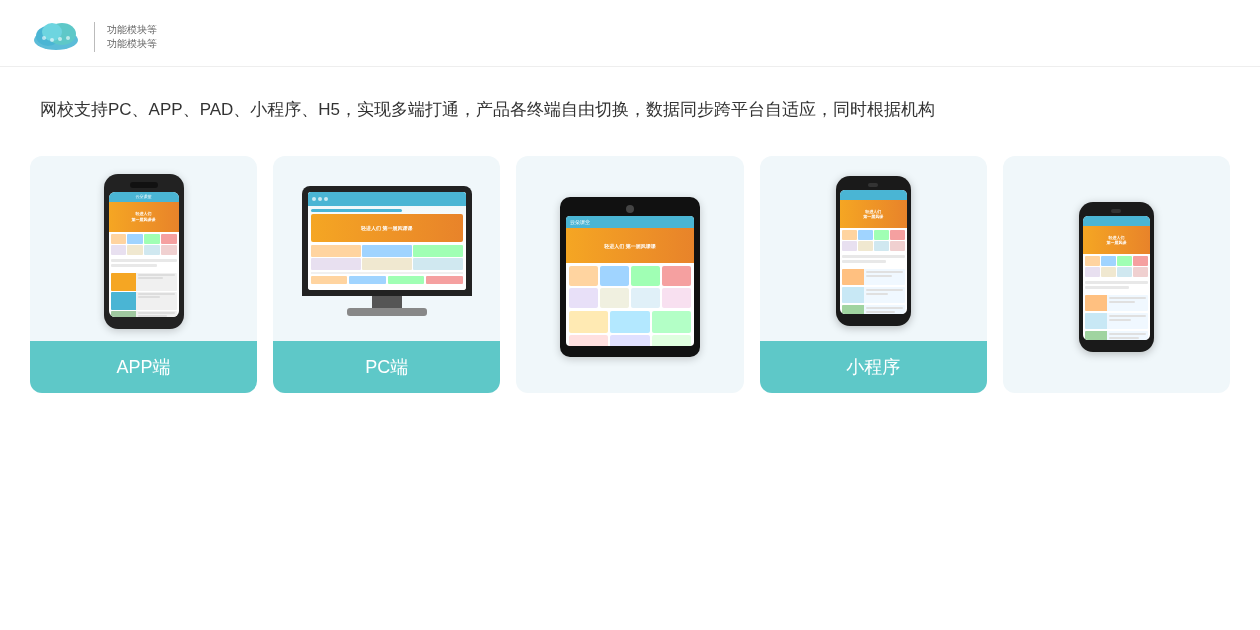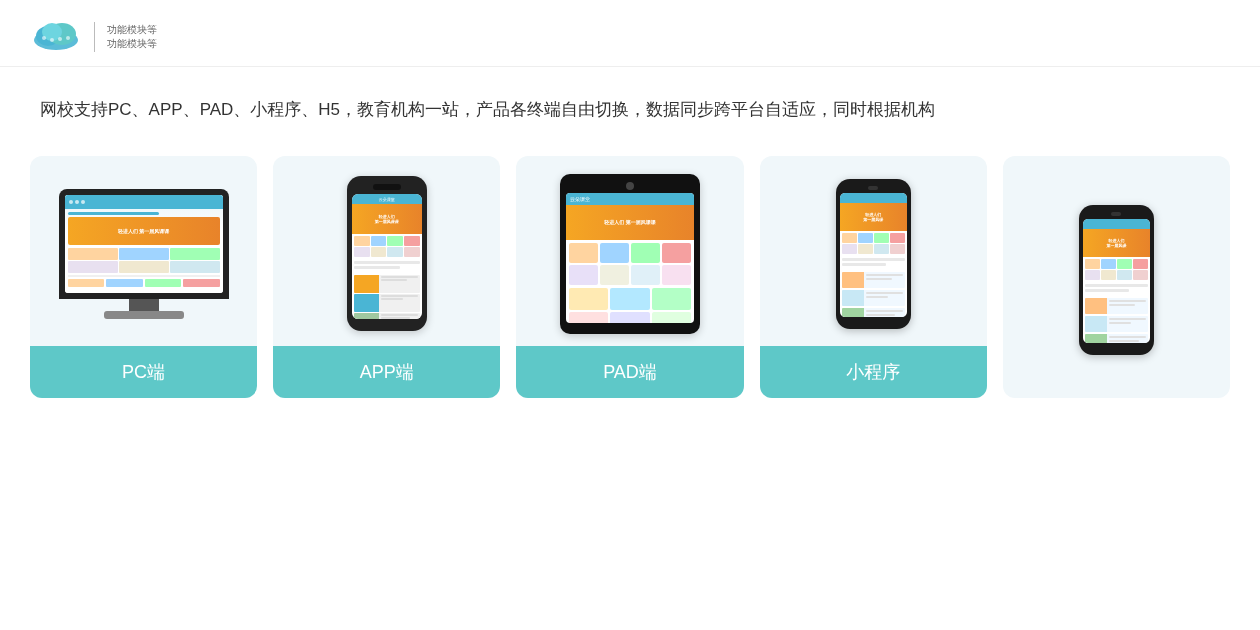--- a/index.html
+++ b/index.html
@@ -348,24 +348,78 @@
     </svg>
     <div class="divider-vertical"></div>
     <div class="logo-right-text">
       <span>功能模块等</span>
       <span>功能模块等</span>
     </div>
   </div>
 </div>
 
 <div class="description">
-  <div>网校支持PC、APP、PAD、小程序、H5，教育机构一站，产品各终端自由切换，数据同步跨平台自适应，同时根据机构</div>
+  <div>网校支持PC、APP、PAD、小程序、H5，实现多端打通，产品各终端自由切换，数据同步跨平台自适应，同时根据机构</div>
 </div>
 
 <div class="cards-section">
+
+  <div class="device-card">
+    <div class="device-image-area">
+      <div class="phone-mockup">
+        <div class="phone-notch"></div>
+        <div class="phone-screen">
+          <div class="phone-screen-bar">
+              <span class="phone-screen-bar-text">云朵课堂</span>
+            </div>
+          <div class="phone-banner">
+            <div class="phone-banner-text">轻进人们<br>第一届风课课</div>
+          </div>
+          <div class="phone-icon-grid">
+            <div class="phone-icon-item"></div>
+            <div class="phone-icon-item"></div>
+            <div class="phone-icon-item"></div>
+            <div class="phone-icon-item"></div>
+            <div class="phone-icon-item" style="background:#e8e0f0;"></div>
+            <div class="phone-icon-item" style="background:#f0e8d0;"></div>
+            <div class="phone-icon-item" style="background:#d0e8f0;"></div>
+            <div class="phone-icon-item" style="background:#f0d0d0;"></div>
+          </div>
+          <div class="phone-content-rows">
+            <div class="phone-content-row"></div>
+            <div class="phone-content-row" style="width:70%;"></div>
+          </div>
+          <div class="phone-course-cards">
+            <div class="phone-course-card">
+              <div class="phone-course-img orange"></div>
+              <div class="phone-course-body">
+                <div class="phone-course-line"></div>
+                <div class="phone-course-line" style="width:70%;"></div>
+              </div>
+            </div>
+            <div class="phone-course-card">
+              <div class="phone-course-img blue"></div>
+              <div class="phone-course-body">
+                <div class="phone-course-line"></div>
+                <div class="phone-course-line" style="width:60%;"></div>
+              </div>
+            </div>
+            <div class="phone-course-card">
+              <div class="phone-course-img" style="background:#a0c8a0;"></div>
+              <div class="phone-course-body">
+                <div class="phone-course-line"></div>
+                <div class="phone-course-line" style="width:80%;"></div>
+              </div>
+            </div>
+          </div>
+        </div>
+      </div>
+    </div>
+    <div class="device-label">APP端</div>
+  </div>
 
   <div class="device-card">
     <div class="device-image-area">
       <div class="pc-mockup">
         <div class="pc-monitor">
           <div class="pc-screen">
             <div class="pc-screen-content">
               <div class="pc-screen-bar">
                 <div class="pc-dot"></div>
                   <div class="pc-dot"></div>
@@ -397,74 +451,20 @@
         </div>
         <div class="pc-neck"></div>
         <div class="pc-base"></div>
       </div>
     </div>
     <div class="device-label">PC端</div>
   </div>
 
   <div class="device-card">
     <div class="device-image-area">
-      <div class="phone-mockup">
-        <div class="phone-notch"></div>
-        <div class="phone-screen">
-          <div class="phone-screen-bar">
-              <span class="phone-screen-bar-text">云朵课堂</span>
-            </div>
-          <div class="phone-banner">
-            <div class="phone-banner-text">轻进人们<br>第一届风课课</div>
-          </div>
-          <div class="phone-icon-grid">
-            <div class="phone-icon-item"></div>
-            <div class="phone-icon-item"></div>
-            <div class="phone-icon-item"></div>
-            <div class="phone-icon-item"></div>
-            <div class="phone-icon-item" style="background:#e8e0f0;"></div>
-            <div class="phone-icon-item" style="background:#f0e8d0;"></div>
-            <div class="phone-icon-item" style="background:#d0e8f0;"></div>
-            <div class="phone-icon-item" style="background:#f0d0d0;"></div>
-          </div>
-          <div class="phone-content-rows">
-            <div class="phone-content-row"></div>
-            <div class="phone-content-row" style="width:70%;"></div>
-          </div>
-          <div class="phone-course-cards">
-            <div class="phone-course-card">
-              <div class="phone-course-img orange"></div>
-              <div class="phone-course-body">
-                <div class="phone-course-line"></div>
-                <div class="phone-course-line" style="width:70%;"></div>
-              </div>
-            </div>
-            <div class="phone-course-card">
-              <div class="phone-course-img blue"></div>
-              <div class="phone-course-body">
-                <div class="phone-course-line"></div>
-                <div class="phone-course-line" style="width:60%;"></div>
-              </div>
-            </div>
-            <div class="phone-course-card">
-              <div class="phone-course-img" style="background:#a0c8a0;"></div>
-              <div class="phone-course-body">
-                <div class="phone-course-line"></div>
-                <div class="phone-course-line" style="width:80%;"></div>
-              </div>
-            </div>
-          </div>
-        </div>
-      </div>
-    </div>
-    <div class="device-label">APP端</div>
-  </div>
-
-  <div class="device-card">
-    <div class="device-image-area">
       <div class="tablet-mockup">
         <div class="tablet-home-btn"></div>
         <div class="tablet-screen">
           <div class="tablet-screen-bar">
             <span class="tablet-screen-bar-text">云朵课堂</span>
           </div>
           <div class="tablet-banner">
             <span class="tablet-banner-text">轻进人们 第一届风课课</span>
           </div>
           <div class="tablet-grid">
@@ -481,21 +481,20 @@
             <div class="tablet-bottom-item b1"></div>
             <div class="tablet-bottom-item b2"></div>
             <div class="tablet-bottom-item b3"></div>
             <div class="tablet-bottom-item" style="background:#ffe0e0;height:22px;border-radius:2px;"></div>
             <div class="tablet-bottom-item" style="background:#e0e0ff;height:22px;border-radius:2px;"></div>
             <div class="tablet-bottom-item" style="background:#e0ffe0;height:22px;border-radius:2px;"></div>
           </div>
         </div>
       </div>
     </div>
-    <div class="device-label">PAD端</div>
   </div>
 
   <div class="device-card">
     <div class="device-image-area">
       <div class="mini-phone-mockup">
         <div class="mini-camera"></div>
         <div class="mini-screen">
           <div class="mini-screen-bar"></div>
           <div class="mini-banner">
             <div class="mini-banner-text">轻进人们<br>第一届风课</div>

